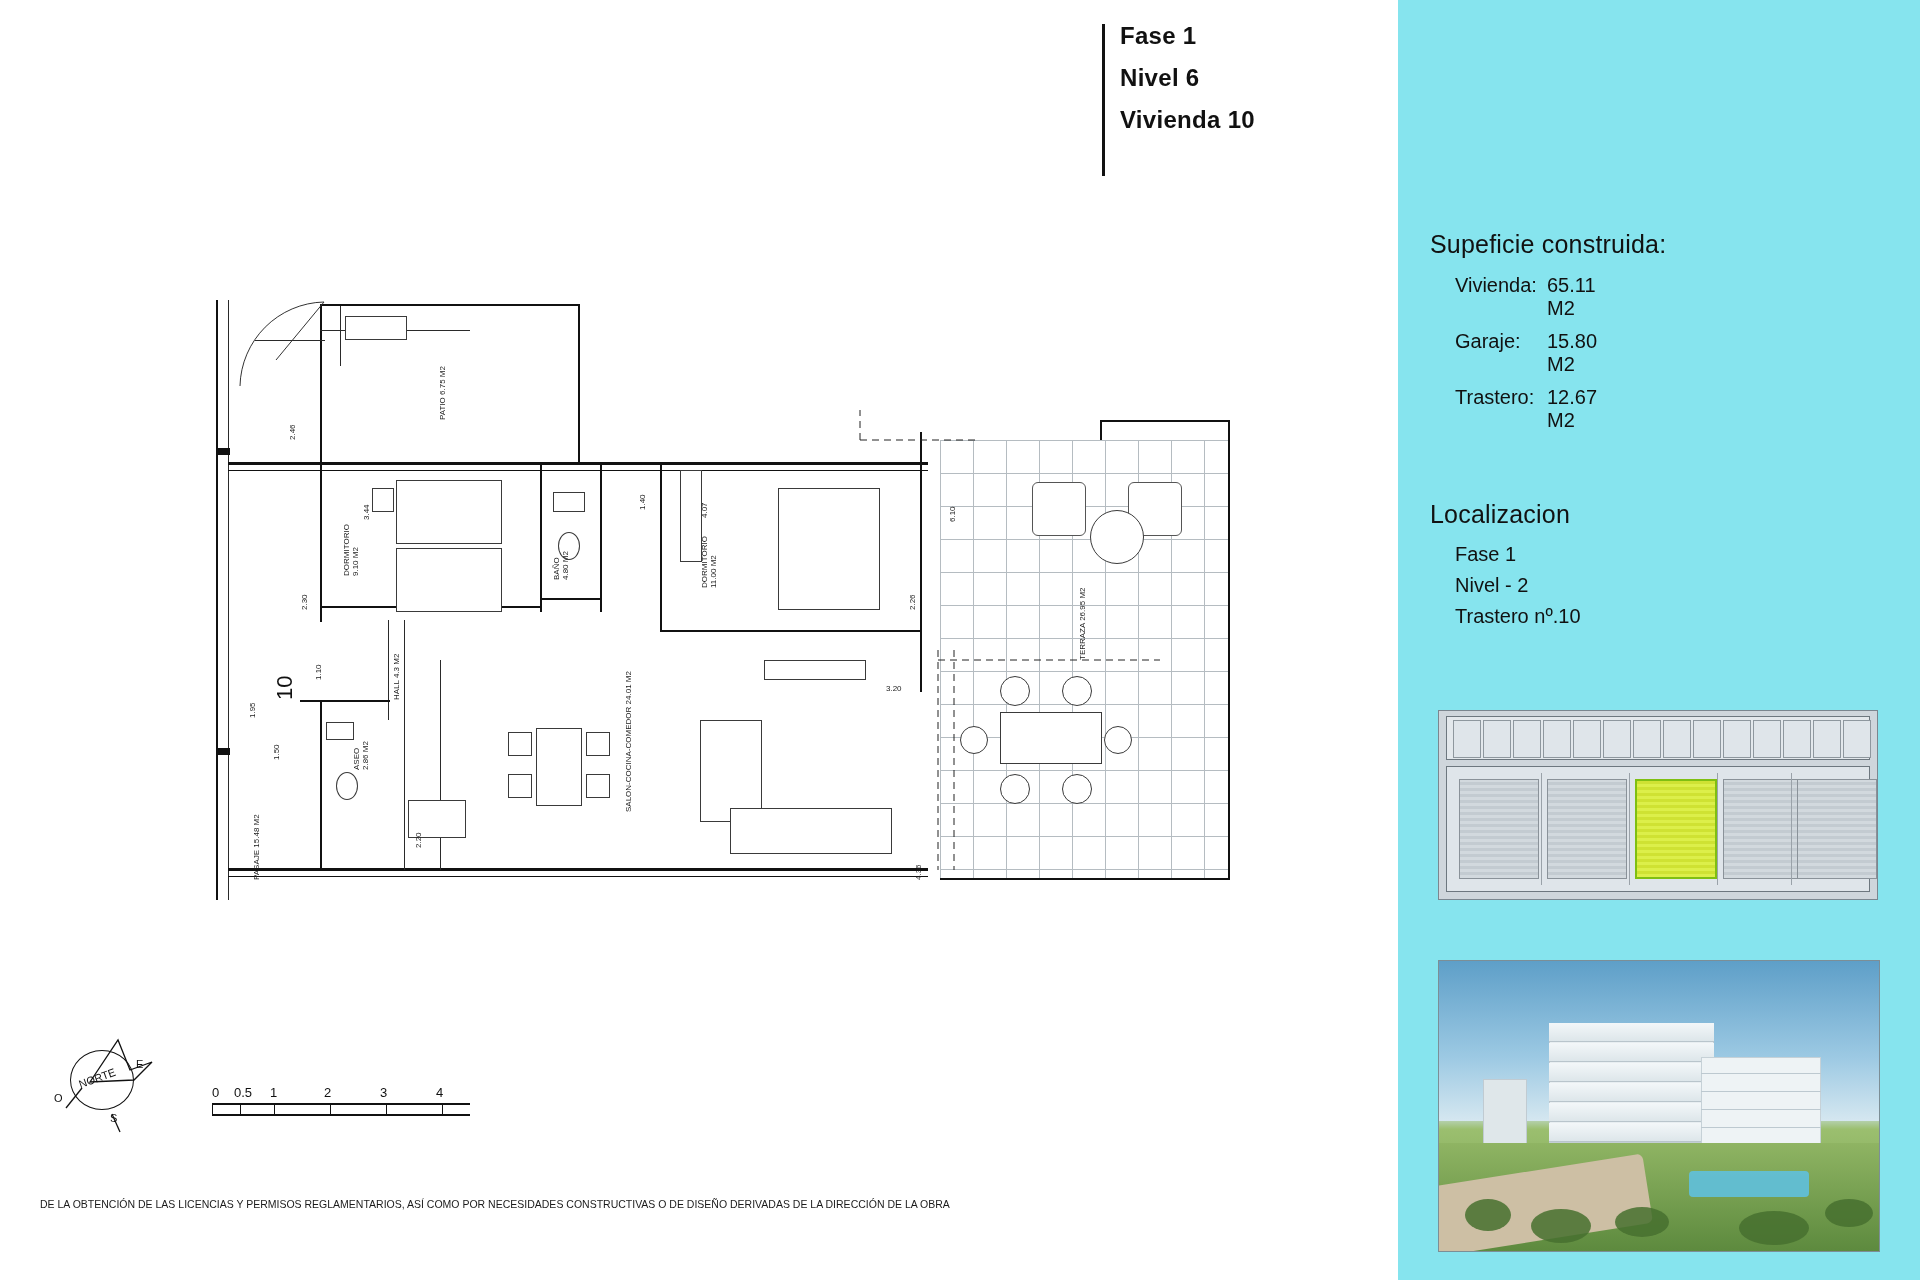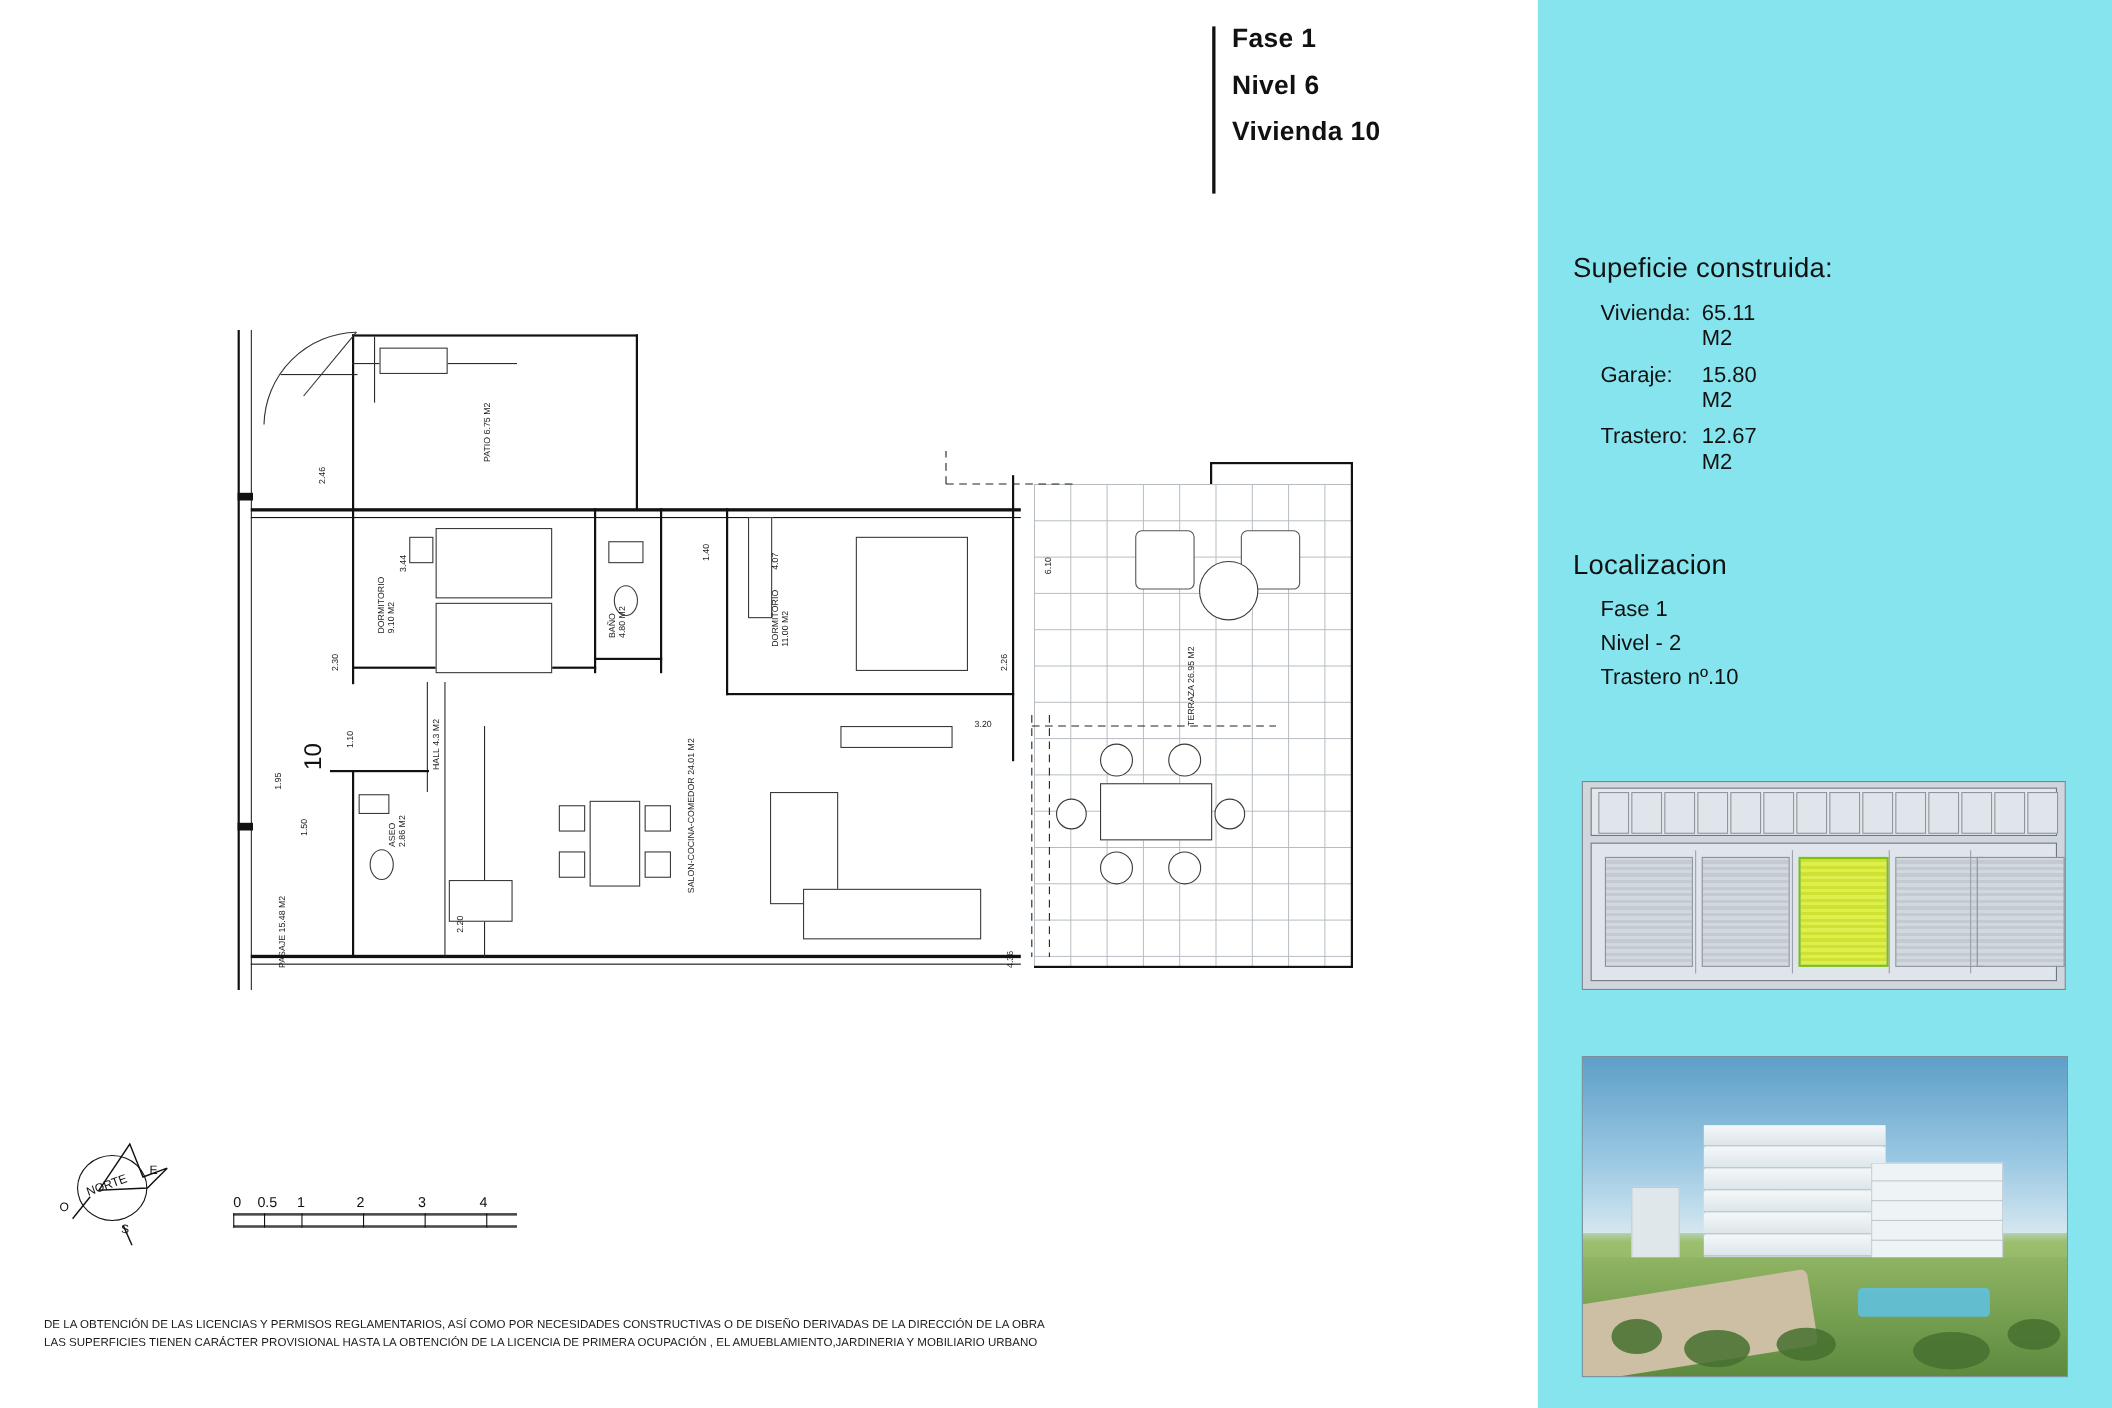--- a/index.html
+++ b/index.html
@@ -361,21 +361,21 @@
   <div class="dim rot" style="left:288px; top:440px;">2.46</div>
   <div class="dim rot" style="left:362px; top:520px;">3.44</div>
   <div class="dim rot" style="left:300px; top:610px;">2.30</div>
   <div class="dim rot" style="left:314px; top:680px;">1.10</div>
   <div class="dim rot" style="left:272px; top:760px;">1.50</div>
   <div class="dim rot" style="left:414px; top:848px;">2.20</div>
   <div class="dim rot" style="left:638px; top:510px;">1.40</div>
   <div class="dim rot" style="left:700px; top:518px;">4.07</div>
   <div class="dim rot" style="left:908px; top:610px;">2.26</div>
   <div class="dim rot" style="left:948px; top:522px;">6.10</div>
-  <div class="dim" style="left:886px; top:654px;">3.20</div>
+  <div class="dim" style="left:886px; top:684px;">3.20</div>
   <div class="dim rot" style="left:914px; top:880px;">4.36</div>
   <div class="dim rot" style="left:248px; top:718px;">1.95</div>
 
   <div id="compass">
     <div class="rose"></div>
     <div class="lbl" style="left:26px; top:42px; transform: rotate(-20deg);">NORTE</div>
     <div class="lbl" style="left:84px; top:28px;">E</div>
     <div class="lbl" style="left:58px; top:82px;">S</div>
     <div class="lbl" style="left:2px; top:62px;">O</div>
     <svg style="position:absolute;left:8px;top:6px;width:96px;height:90px;overflow:visible">
@@ -401,21 +401,20 @@
       <div class="tick" style="left:28px;"></div>
       <div class="tick" style="left:62px;"></div>
       <div class="tick" style="left:118px;"></div>
       <div class="tick" style="left:174px;"></div>
       <div class="tick" style="left:230px;"></div>
     </div>
   </div>
 
   <div id="disclaimer">
     <div>DE LA OBTENCIÓN DE LAS LICENCIAS Y PERMISOS REGLAMENTARIOS, ASÍ COMO POR NECESIDADES CONSTRUCTIVAS  O DE DISEÑO DERIVADAS DE LA DIRECCIÓN DE LA OBRA</div>
-    <div>LAS SUPERFICIES TIENEN CARÁCTER PROVISIONAL HASTA LA OBTENCIÓN DE LA LICENCIA DE PRIMERA OCUPACIÓN , EL AMUEBLAMIENTO,JARDINERIA Y MOBILIARIO URBANO</div>
   </div>
 </div>
 
 <div id="title-block">
   <div class="rule"></div>
   <div class="t">Fase 1</div>
   <div class="t">Nivel 6</div>
   <div class="t">Vivienda  10</div>
 </div>
 

